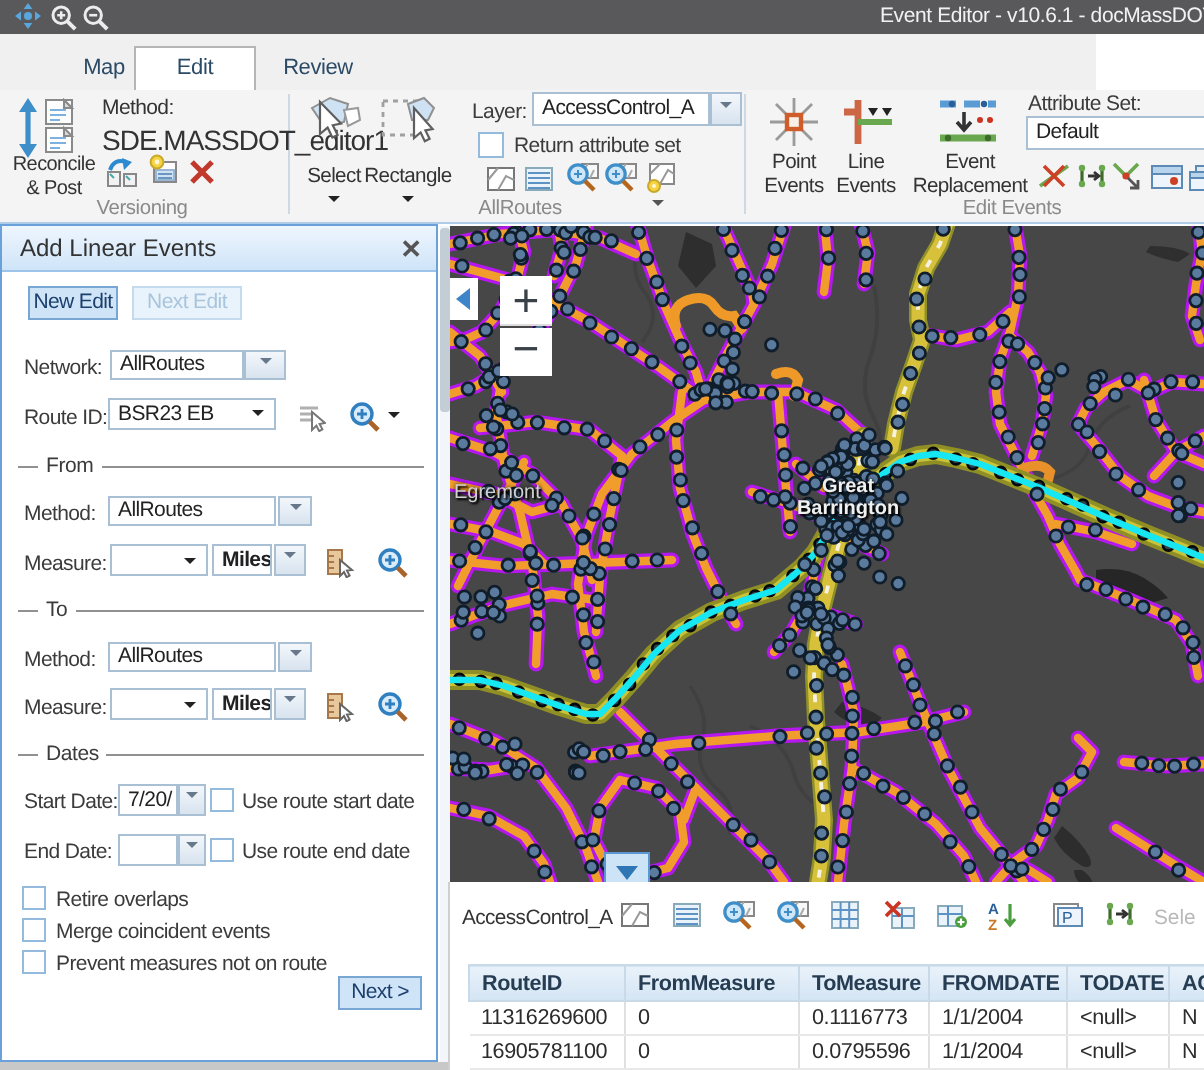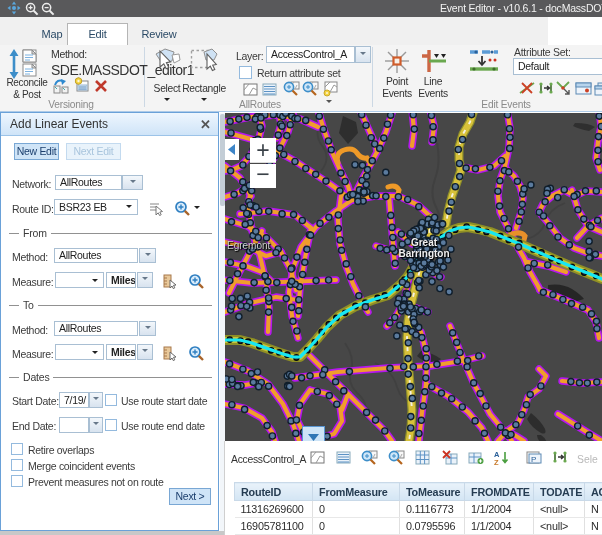--- a/index.html
+++ b/index.html
@@ -188,20 +188,21 @@
           <line x1="2" y1="4" x2="30" y2="4" stroke="#5b9bd5" stroke-width="3.4" stroke-dasharray="8 4"></line>
           <circle cx="8" cy="4" r="1.6" fill="#2a6099"></circle>
           <circle cx="24" cy="4" r="1.6" fill="#2a6099"></circle>
           <path d="M14 8 L14 16 M10.5 13 L14 17 L17.5 13" stroke="#333" stroke-width="1.8" fill="none"></path>
           <circle cx="22" cy="12" r="1.5" fill="#cc3322"></circle>
           <circle cx="27" cy="12" r="1.5" fill="#cc3322"></circle>
           <line x1="2" y1="21" x2="30" y2="21" stroke="#6aa84f" stroke-width="3.4"></line>
           <circle cx="6" cy="21" r="1.6" fill="#3d6b2a"></circle>
           <circle cx="26" cy="21" r="1.6" fill="#3d6b2a"></circle>
         </svg></div>
+      <div class="abs rtext" style="left:450px;top:31px;width:70px">Event<br>Replacement</div>
       <div class="abs lbl" style="left:514px;top:1px">Attribute Set:</div>
       <div class="abs combo" style="left:513px;top:13px;width:95px;height:17px;line-height:15px">Default</div>
       <div class="abs" style="left:519px;top:36px"><svg width="16" height="14" viewBox="0 0 16 14">
           <line x1="1" y1="12" x2="15" y2="2" stroke="#6aa84f" stroke-width="1.8"></line>
           <path d="M3 2 L13 12 M13 2 L3 12" stroke="#cc4125" stroke-width="1.8"></path>
         </svg></div>
       <div class="abs" style="left:538px;top:36px"><svg width="16" height="14" viewBox="0 0 16 14">
           <line x1="3" y1="2" x2="3" y2="12" stroke="#3d6b2a" stroke-width="1.6"></line>
           <line x1="13" y1="2" x2="13" y2="12" stroke="#3d6b2a" stroke-width="1.6"></line>
           <circle cx="3" cy="3" r="1.6" fill="#6aa84f"></circle>
@@ -283,21 +284,21 @@
           <path d="M8 7 L8 15 L10 13 L11.3 15.6 L12.8 14.8 L11.5 12.3 L14 12 Z" fill="#fff" stroke="#666"></path>
         </svg></div>
       <div class="abs" style="left:187px;top:232px"><svg width="17" height="16" viewBox="0 0 17 16">
           <circle cx="7" cy="7" r="5" fill="#d9ecfb" stroke="#2f7fc1" stroke-width="1.7"></circle>
           <path d="M4.5 7 h5 M7 4.5 v5" stroke="#2f7fc1" stroke-width="1.4"></path>
           <line x1="10.8" y1="10.8" x2="15" y2="15" stroke="#a8642a" stroke-width="2.4"></line>
         </svg></div>
       <div class="abs sepline" style="left:8px;top:264px;width:203px"></div>
       <div class="abs septxt" style="left:18px;top:258px">Dates</div>
       <div class="abs lbl" style="left:11px;top:282px">Start Date:</div>
-      <div class="abs combo" style="left:58px;top:279px;width:30px;height:16px;line-height:14px">7/19/</div>
+      <div class="abs combo" style="left:58px;top:279px;width:30px;height:16px;line-height:14px">7/20/</div>
       <div class="abs cbtn" style="left:88px;top:279px;width:14px;height:16px;line-height:14px"></div>
       <div class="abs chk" style="left:104px;top:281px;width:12px;height:12px"></div>
       <div class="abs lbl" style="left:120px;top:282px">Use route start date</div>
       <div class="abs lbl" style="left:11px;top:307px">End Date:</div>
       <div class="abs combo" style="left:58px;top:304px;width:30px;height:16px"></div>
       <div class="abs cbtn" style="left:88px;top:304px;width:14px;height:16px;line-height:14px"></div>
       <div class="abs chk" style="left:104px;top:306px;width:12px;height:12px"></div>
       <div class="abs lbl" style="left:120px;top:307px">Use route end date</div>
       <div class="abs chk" style="left:10px;top:330px;width:12px;height:12px"></div>
       <div class="abs lbl" style="left:27px;top:331px">Retire overlaps</div>

